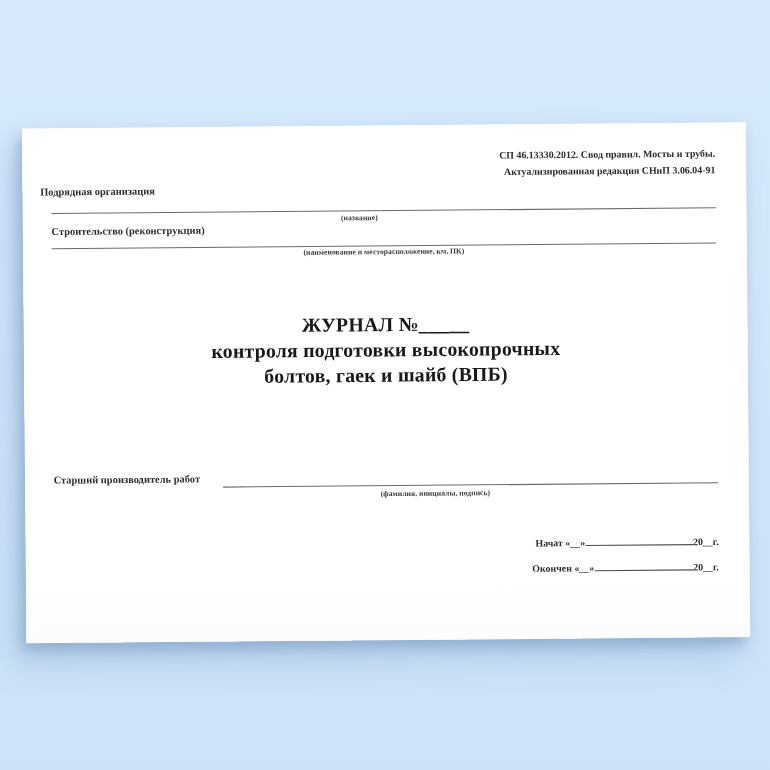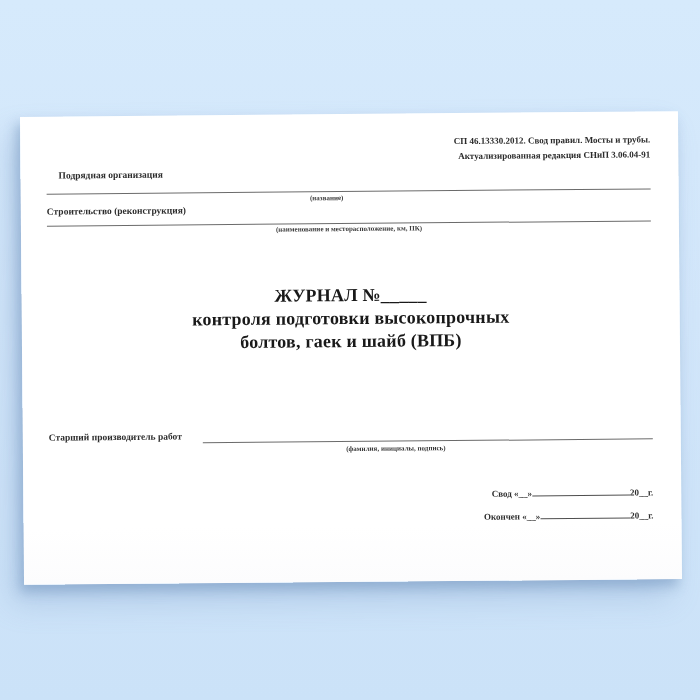--- a/index.html
+++ b/index.html
@@ -85,40 +85,40 @@
 </head>
 <body>
 
 <div class="paper">
 
   <div class="abs std-header">
     <div>СП 46.13330.2012. Свод правил. Мосты и трубы.</div>
     <div>Актуализированная редакция СНиП 3.06.04-91</div>
   </div>
 
-  <div class="abs field-label" style="top:54px; left:38px;">Подрядная организация</div>
+  <div class="abs field-label" style="top:54px; left:16px;">Подрядная организация</div>
   <div class="abs blank-line" style="top:69px; left:26px; right:28px;"></div>
   <div class="abs hint" style="top:80px; left:26px; width:560px;">(название)</div>
 
   <div class="abs field-label" style="top:90px; left:26px;">Строительство (реконструкция)</div>
   <div class="abs blank-line" style="top:101px; left:26px; right:28px;"></div>
   <div class="abs hint" style="top:111px; left:26px; right:28px;">(наименование и месторасположение, км, ПК)</div>
 
   <div class="abs title-block">
     <div>ЖУРНАЛ №_____</div>
     <div>контроля подготовки высокопрочных</div>
     <div>болтов, гаек и шайб (ВПБ)</div>
   </div>
 
   <div class="abs field-label" style="top:316px; left:26px;">Старший производитель работ</div>
   <div class="abs blank-line" style="top:319px; left:180px; right:28px;"></div>
   <div class="abs hint" style="top:331px; left:243px; width:260px;">(фамилия, инициалы, подпись)</div>
 
   <div class="abs date-row" style="top:374px;">
-    <span>Свод «__»</span>
+    <span>Начат «__»</span>
       <span class="fill fill-started"></span>
       <span>20__г.</span>
   </div>
   <div class="abs date-row" style="top:397px;">
     <span>Окончен «__»</span>
       <span class="fill fill-finished"></span>
       <span>20__г.</span>
   </div>
 
 </div>

